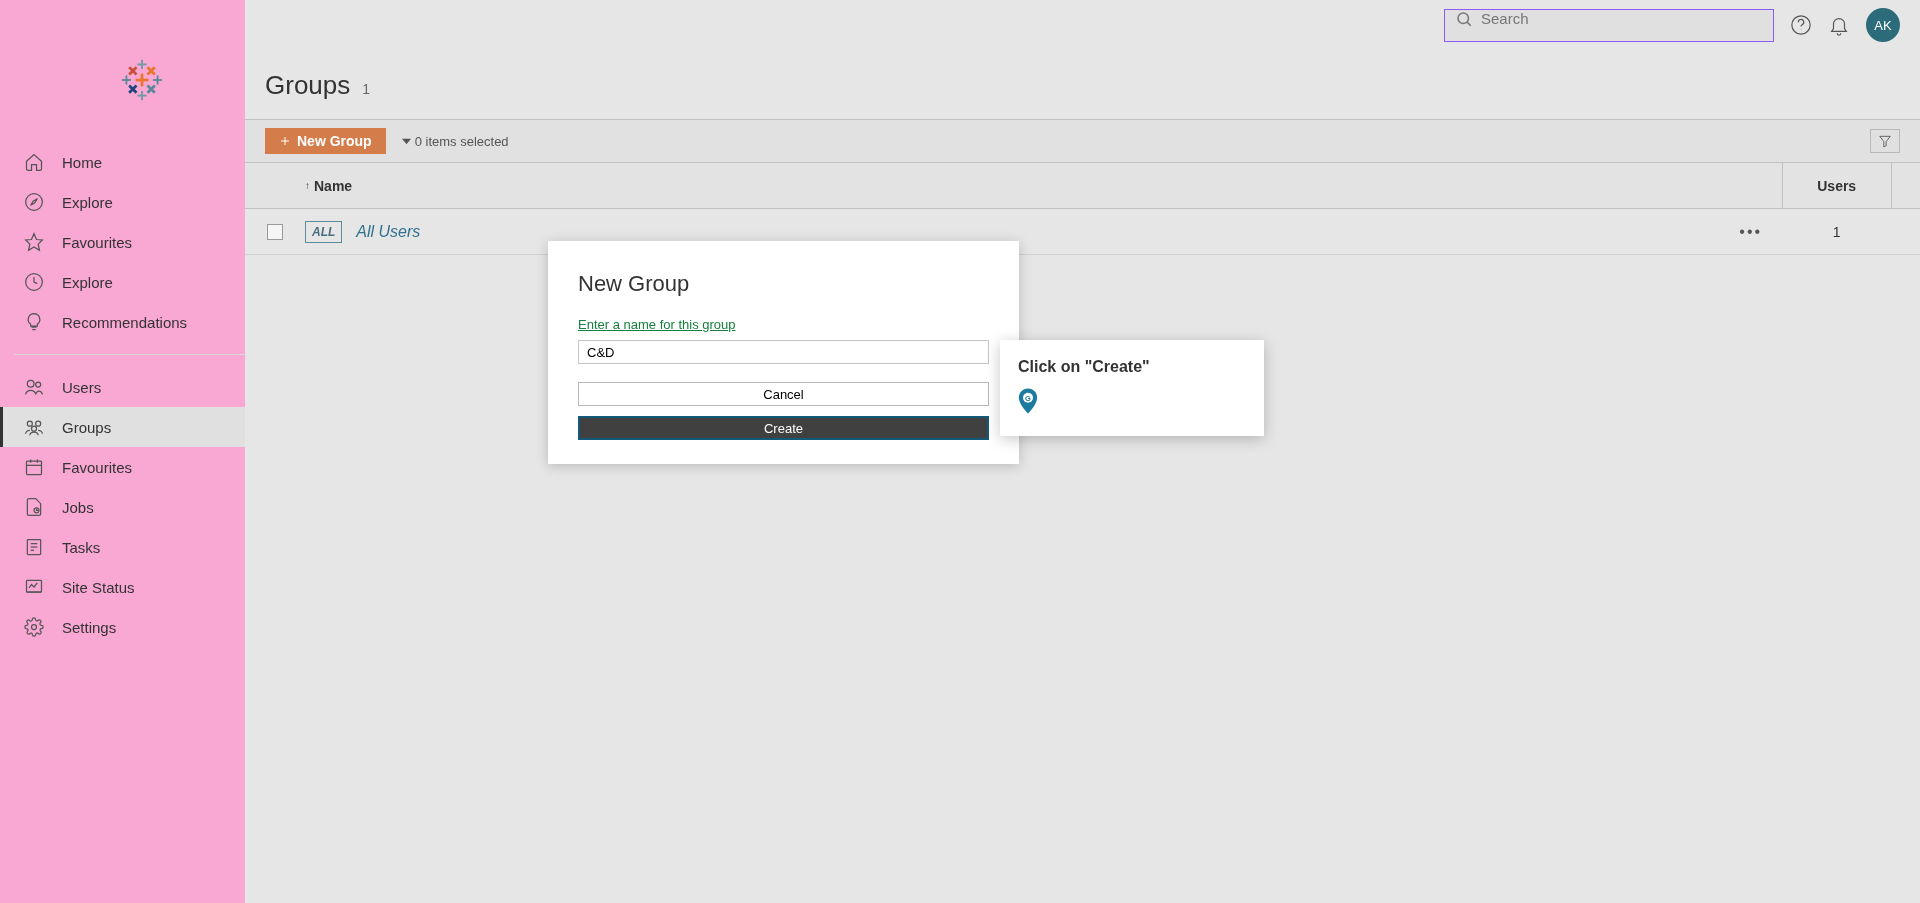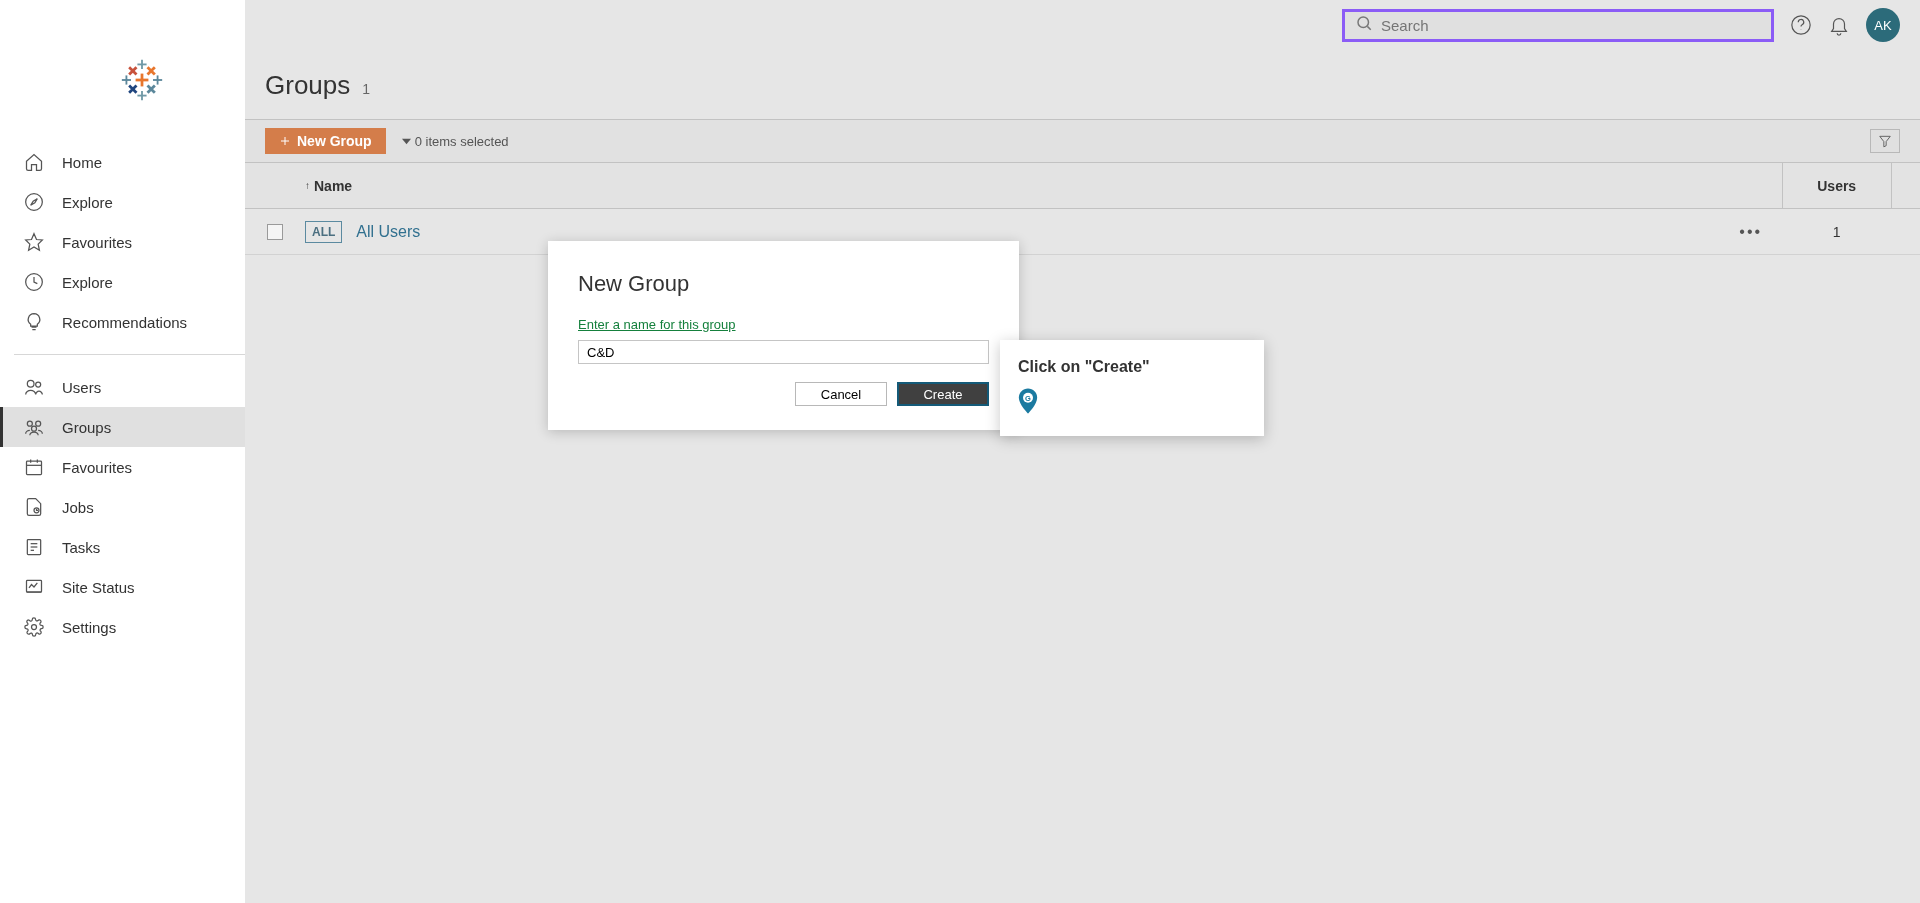--- a/index.html
+++ b/index.html
@@ -1,21 +1,21 @@
 <!DOCTYPE html>
 <html><head>
 <meta charset="utf-8">
 <style>
   * { margin:0; padding:0; box-sizing:border-box; font-family:"Benton Sans","Helvetica Neue",Arial,sans-serif; }
   body { width:1920px; height:903px; background:#e1e1e1; color:#333; overflow:hidden; position:relative; }
 
   
   .sidebar {
     position:absolute; left:0; top:0; width:284px; height:100%;
-    background:#ffffff; border-right:1px solid #d7d7d7;
+    background:#f9a8d4; border-right:1px solid #d7d7d7;
   }
   .sidebar-collapse {
     position:absolute; top:18px; right:14px; cursor:pointer;
   }
   .logo-wrap { display:flex; justify-content:center; margin-top:58px; }
   .logo { width:44px; height:44px; position:relative; }
   .logo svg { width:44px; height:44px; }
 
   .nav { margin-top:40px; }
   .nav-item {
@@ -28,22 +28,22 @@
   .nav-label { font-size:15px; }
   .divider { height:1px; background:#d7d7d7; margin:12px 14px; }
 
   
   .topbar {
     position:absolute; left:245px; right:0; top:0; height:50px;
     display:flex; align-items:center; justify-content:flex-end; gap:16px;
     padding:0 20px; background:#e6e6e6;
   }
   .search-box {
-    display:flex; align-items:center; gap:8px;
-    width:432px; height:33px; border:3px solid #8b5cf6; background:#e0e0e0;
+    display:flex; align-items:flex-start; gap:8px;
+    width:330px; height:33px; border:1px solid #8b5cf6; background:#e0e0e0;
     padding:0 10px;
   }
   .search-box input {
     flex:1; border:none; background:transparent; outline:none; font-size:15px; color:#555;
   }
   .top-icon { width:22px; height:22px; display:flex; align-items:center; justify-content:center; cursor:pointer; }
   .top-icon svg { width:22px; height:22px; stroke:#555; fill:none; stroke-width:1.3; }
   .avatar {
     width:34px; height:34px; border-radius:50%; background:#2c6b7a; color:#fff;
     display:flex; align-items:center; justify-content:center; font-size:13px; font-weight:500;
@@ -107,21 +107,21 @@
   .modal {
     position:absolute; left:548px; top:241px; width:471px; background:#fff;
     box-shadow:0 2px 12px rgba(0,0,0,.2); padding:30px 30px 24px;
   }
   .modal h2 { font-size:22px; font-weight:400; margin-bottom:20px; }
   .modal-label { font-size:13px; color:#15803d; margin-bottom:8px;text-decoration:underline; }
   .modal input[type=text] {
     width:100%; height:24px; border:1px solid #c5c5c5; padding:2px 8px; font-size:13px;
     outline:none;
   }
-  .modal-actions { display:flex; justify-content:flex-end; gap:10px; margin-top:18px; }
+  .modal-actions { display:flex; justify-content:space-between; gap:10px; margin-top:18px;flex-direction:column; }
   .btn {
     height:24px; min-width:92px; font-size:13px; border:1px solid #b8b8b8; background:#fff;
     cursor:pointer; display:flex; align-items:center; justify-content:center;
   }
   .btn-primary { background:#404040; border:2px solid #145a78; color:#fff; font-weight:500; }
 
   
   .callout {
     position:absolute; left:1000px; top:340px; width:264px; height:96px; background:#fff;
     box-shadow:0 3px 14px rgba(0,0,0,.22); padding:18px 18px 12px;
@@ -349,21 +349,21 @@
     </div>
     <div class="col-actions-spacer"></div>
     <div class="col-users">Users</div>
     <div style="flex:0.02"></div>
   </div>
 
   <div class="table-row">
     <div class="col-check">
         <div class="checkbox"></div>
       </div>
-    <div class="col-name" style="font-weight:400;">
+    <div class="col-name" style="font-weight:400;font-style:italic;">
       <span class="all-badge">ALL</span>
       <span class="row-link">All Users</span>
     </div>
     <div class="row-actions">•••</div>
     <div class="row-users">1</div>
     <div style="flex:0.02"></div>
   </div>
 </div>
 
 <div class="modal">

